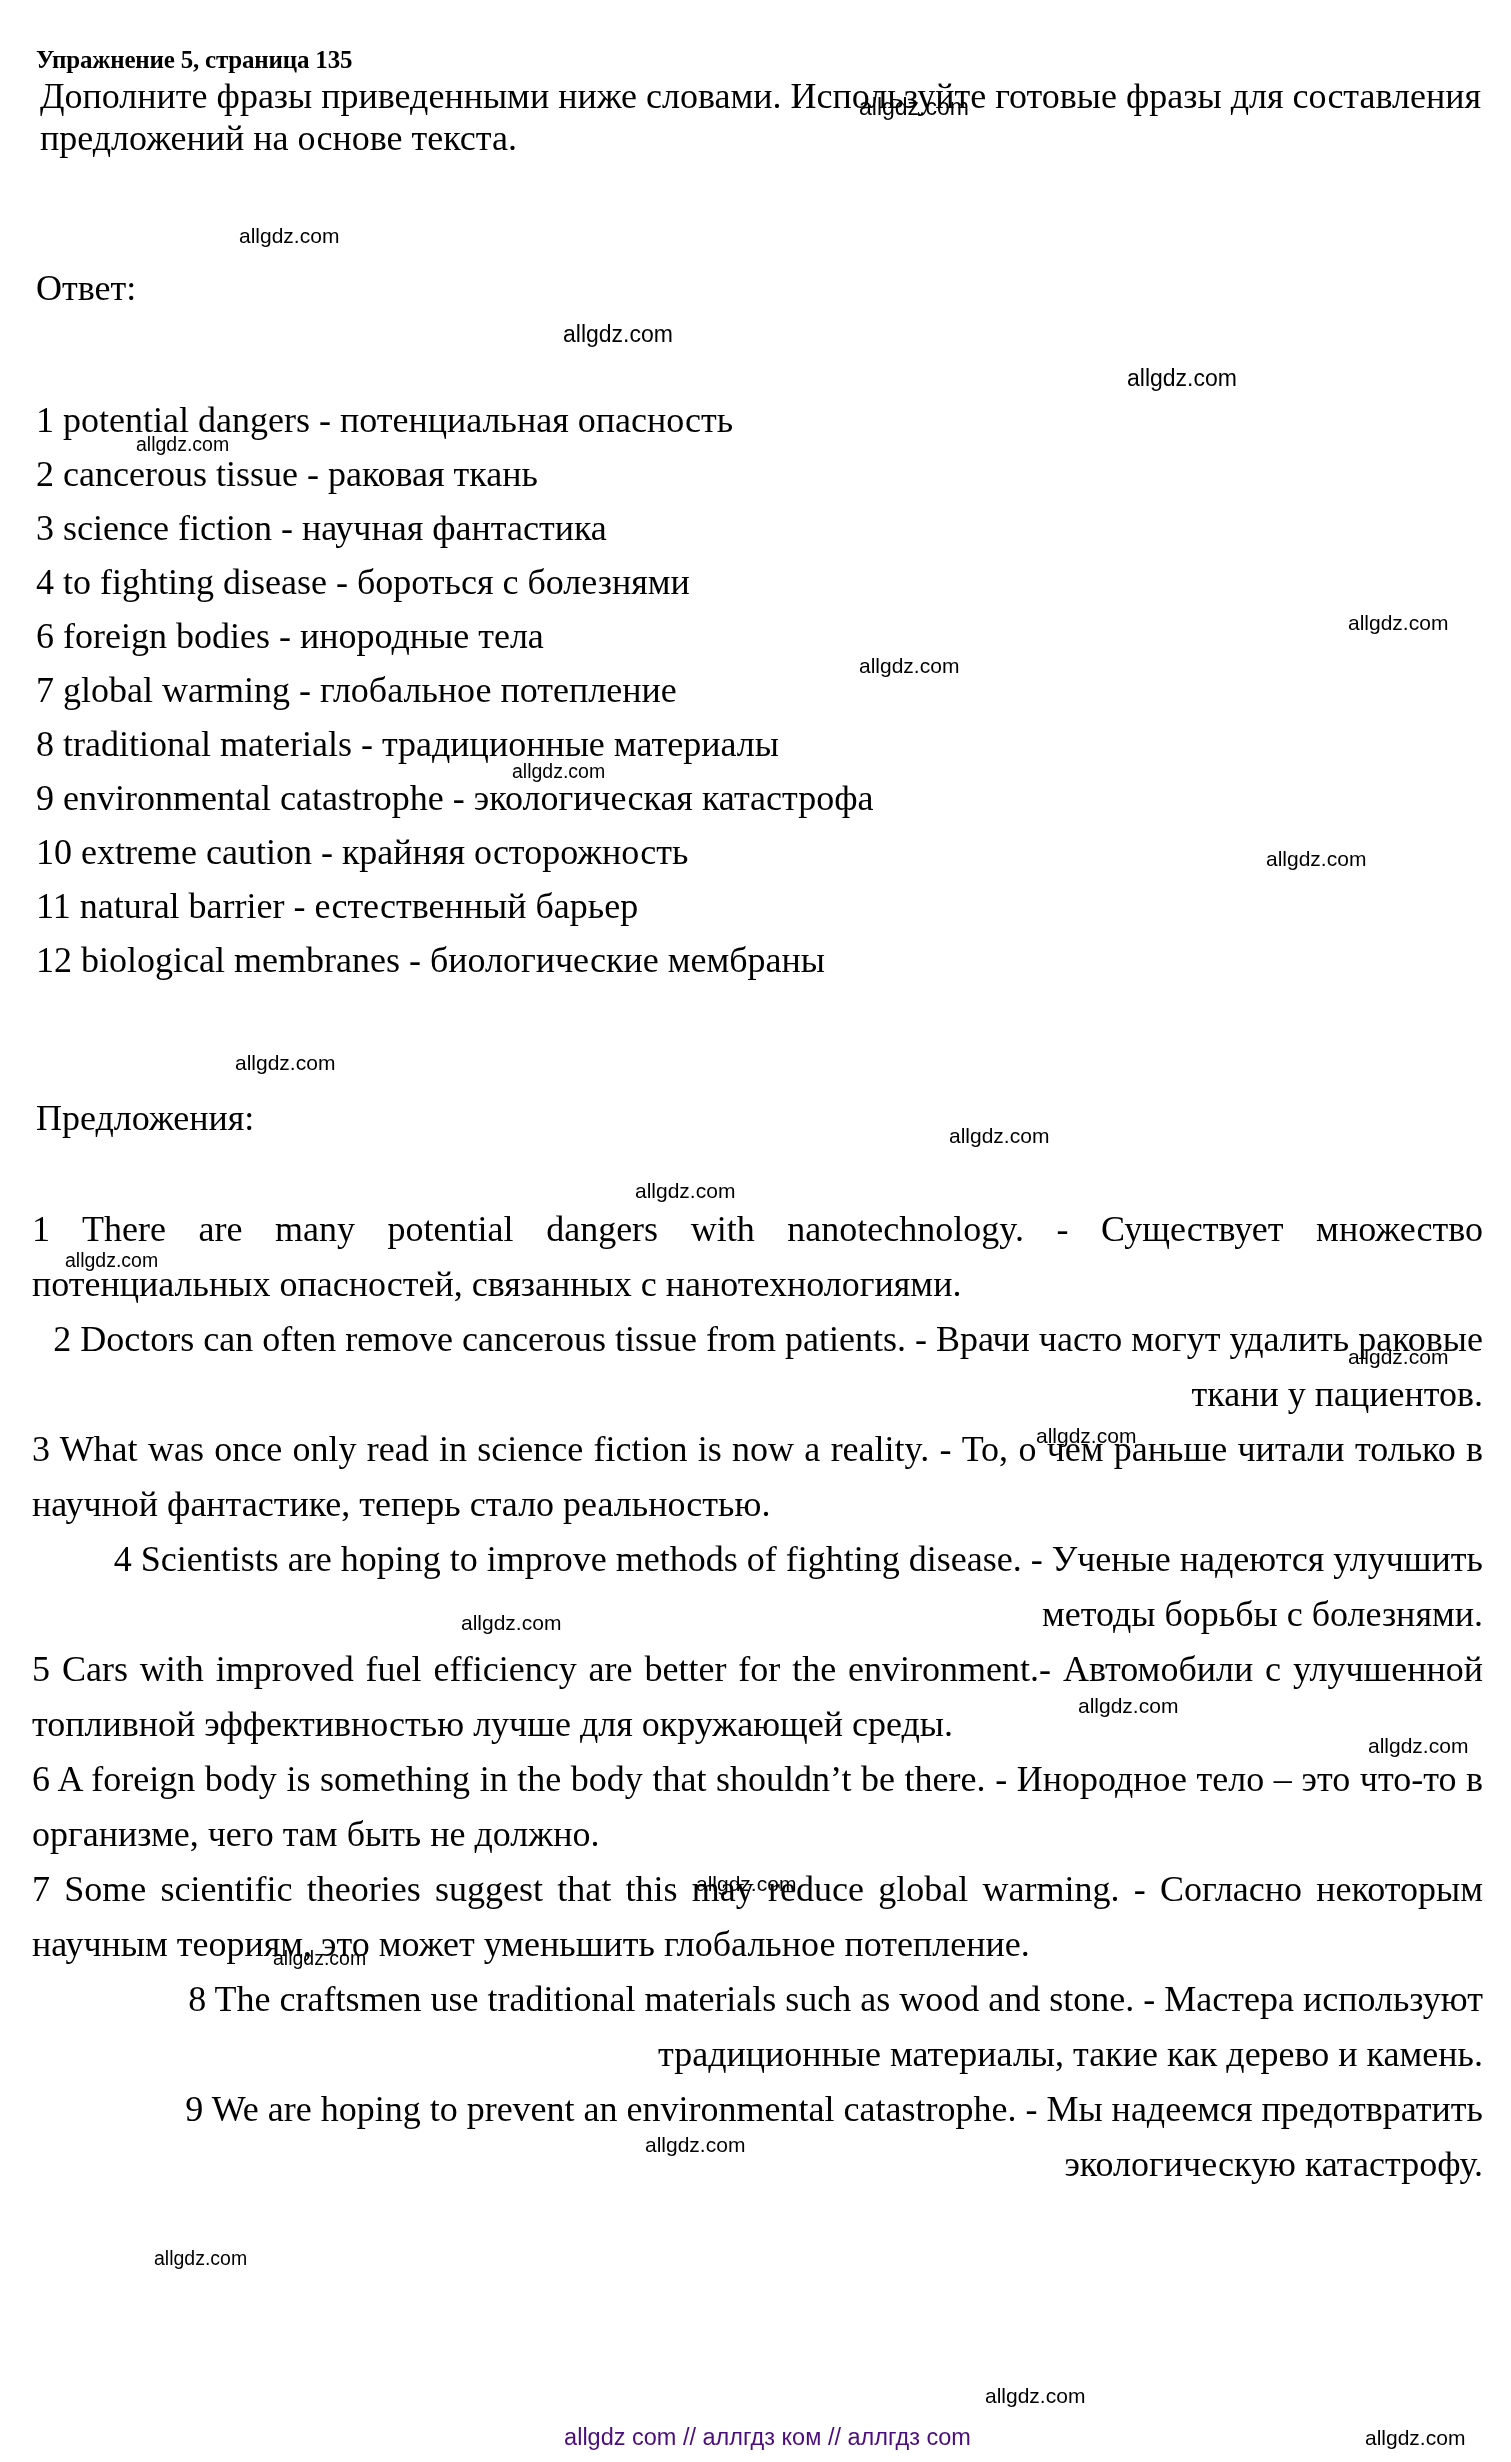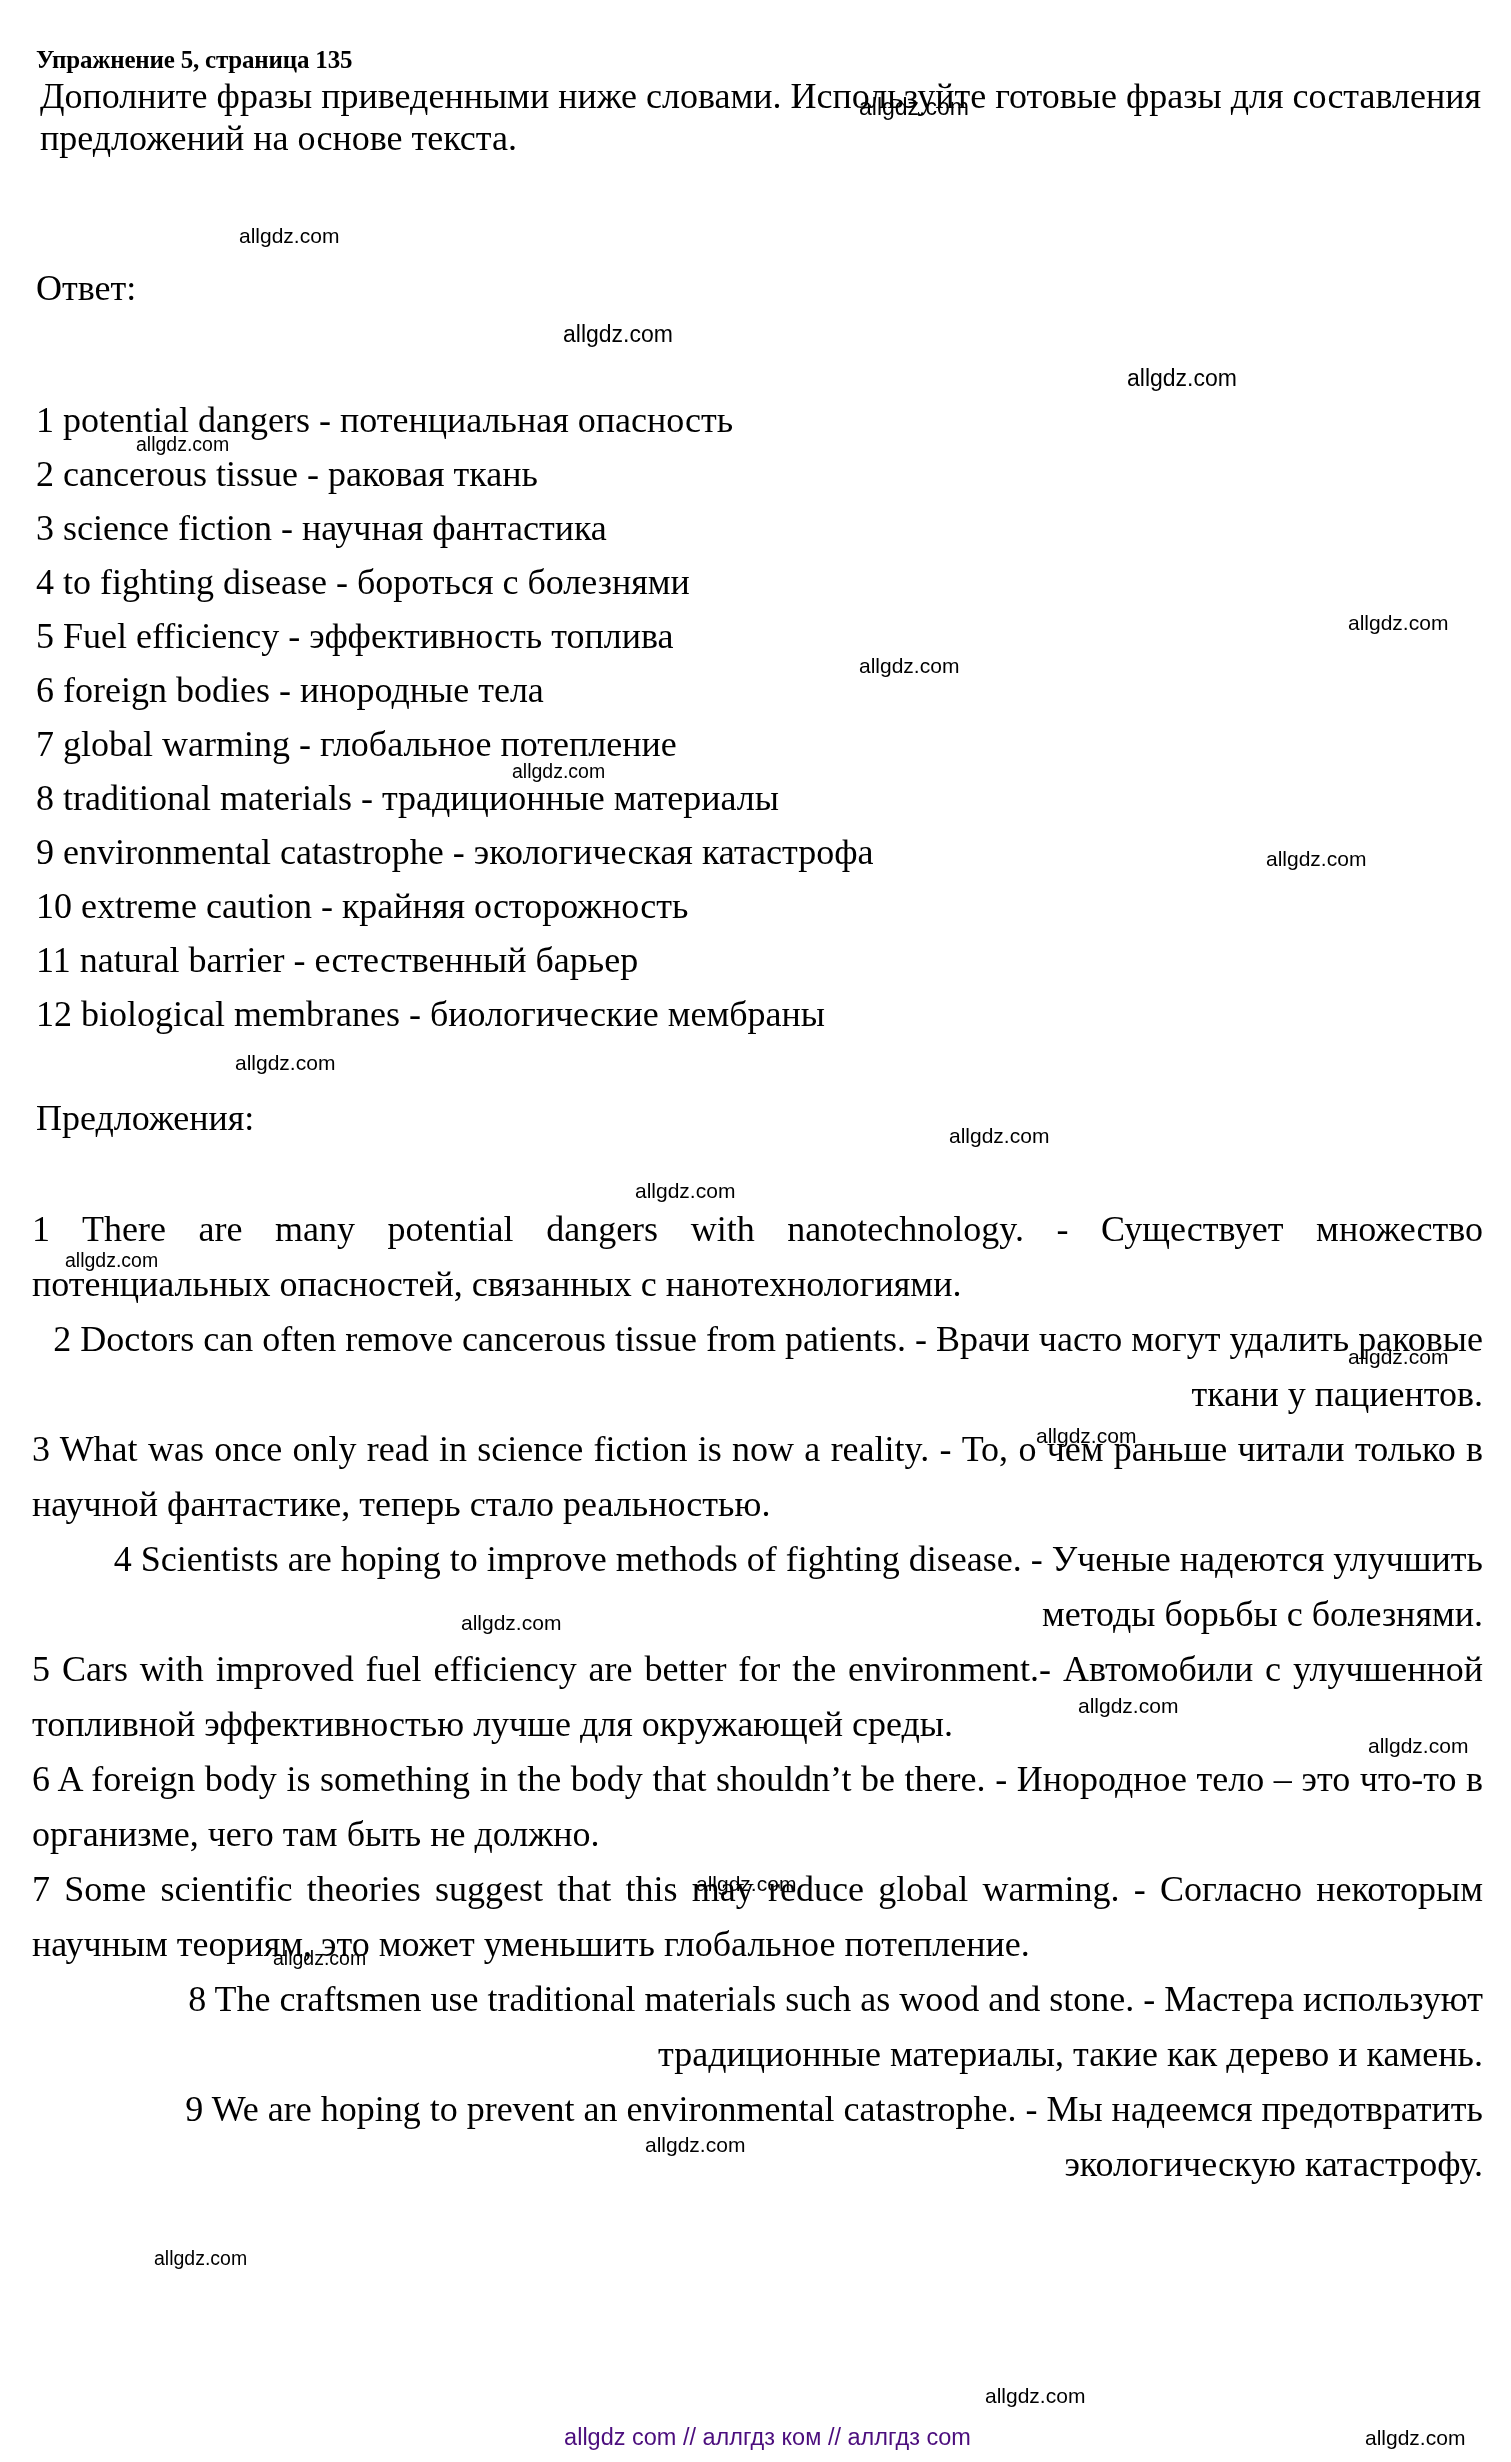--- a/index.html
+++ b/index.html
@@ -143,21 +143,20 @@
     <p class="intro">Дополните фразы приведенными ниже словами. Используйте готовые фразы для составления предложений на основе текста.</p>
   </div>
 
   <div class="answer-label">Ответ:</div>
 
   <div class="vocab">
     <div class="vocab-item">1 potential dangers - потенциальная опасность</div>
     <div class="vocab-item">2 cancerous tissue - раковая ткань</div>
     <div class="vocab-item">3 science fiction - научная фантастика</div>
     <div class="vocab-item">4 to fighting disease - бороться с болезнями</div>
-    <div class="vocab-item">5 Fuel efficiency - эффективность топлива</div>
     <div class="vocab-item">6 foreign bodies - инородные тела</div>
     <div class="vocab-item">7 global warming - глобальное потепление</div>
     <div class="vocab-item">8 traditional materials - традиционные материалы</div>
     <div class="vocab-item">9 environmental catastrophe - экологическая катастрофа</div>
     <div class="vocab-item">10 extreme caution - крайняя осторожность</div>
     <div class="vocab-item">11 natural barrier - естественный барьер</div>
     <div class="vocab-item">12 biological membranes - биологические мембраны</div>
   </div>
 
   <div class="sentences-label">Предложения:</div>

